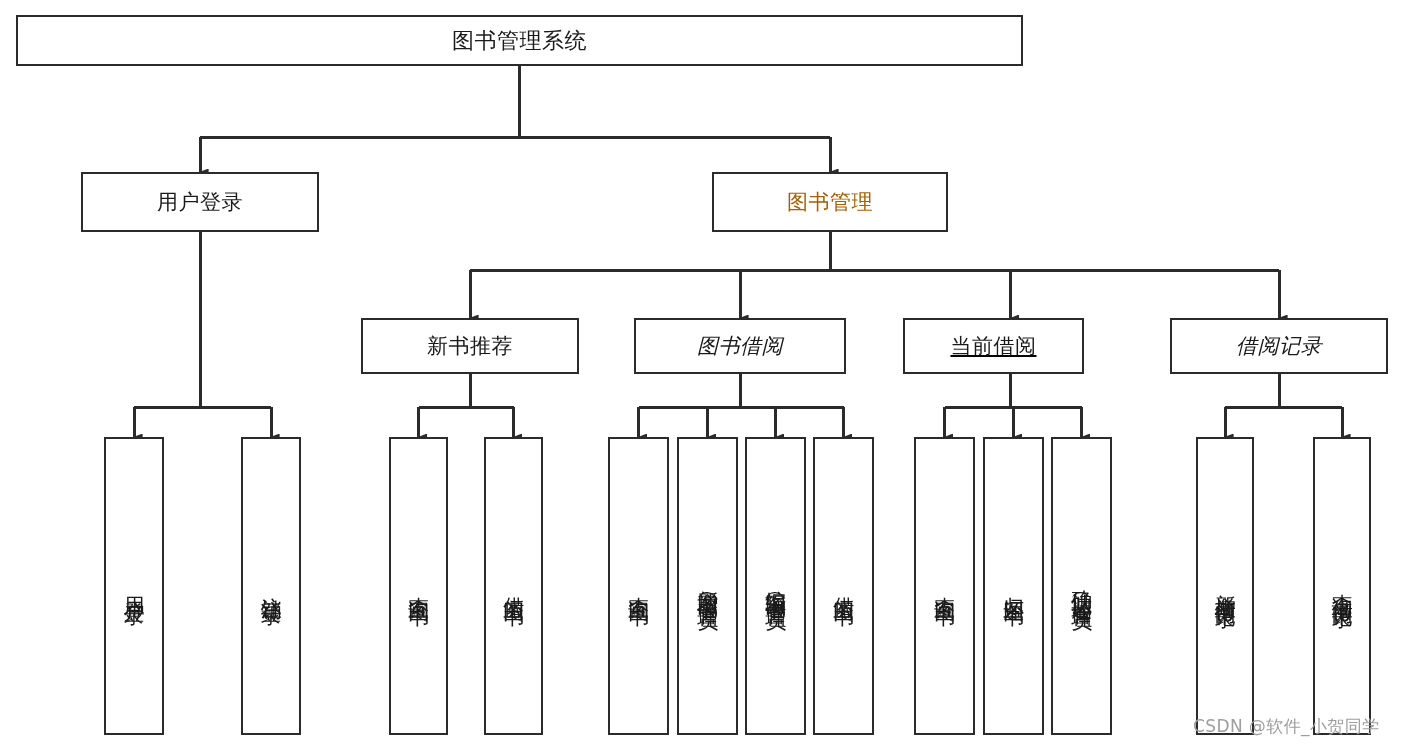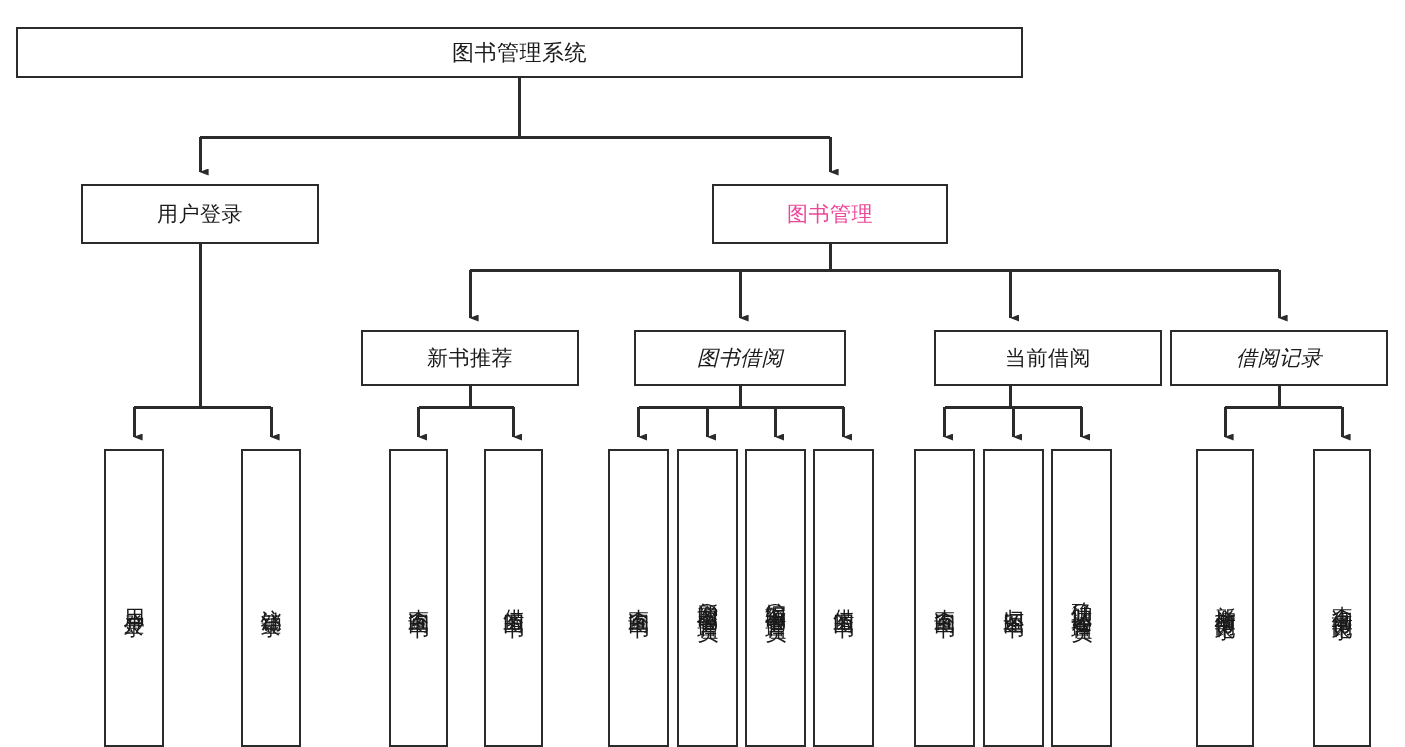--- a/index.html
+++ b/index.html
@@ -28,21 +28,20 @@
   }
   .node-box {
     position: absolute;
     box-sizing: border-box;
     background: #ffffff;
     border: 2px solid #2b2b2b;
     display: flex;
     align-items: center;
     justify-content: center;
     overflow: hidden;
-    margin-top: 12px;
   }
   .node-label-h {
     font-size: 21px;
     line-height: 1.15;
     color: #1a1a1a;
     text-align: center;
     letter-spacing: 0.5px;
     white-space: nowrap;
   }
   .node-label-v {
@@ -112,29 +111,29 @@
       </g>
   </svg>
   <div id="node-layer">
       <div class="node-box node-root" style="left: 16px; top: 15px; width: 1007px; height: 51px; background: rgb(255, 255, 255); border-color: rgb(43, 43, 43);">
         <span class="node-label-h" style="color: rgb(26, 26, 26);">图书管理系统</span>
       </div>
       <div class="node-box" style="left: 81px; top: 172px; width: 238px; height: 60px; background: rgb(255, 255, 255); border-color: rgb(43, 43, 43);">
         <span class="node-label-h" style="color: rgb(26, 26, 26);">用户登录</span>
       </div>
       <div class="node-box" style="left: 712px; top: 172px; width: 236px; height: 60px; background: rgb(255, 255, 255); border-color: rgb(43, 43, 43);">
-        <span class="node-label-h" style="color: #ec4899;">图书管理</span>
+        <span class="node-label-h" style="color: #a16207;">图书管理</span>
       </div>
       <div class="node-box" style="left: 361px; top: 318px; width: 218px; height: 56px; background: rgb(255, 255, 255); border-color: rgb(43, 43, 43);">
         <span class="node-label-h" style="color: rgb(26, 26, 26);">新书推荐</span>
       </div>
       <div class="node-box" style="left: 634px; top: 318px; width: 212px; height: 56px; background: rgb(255, 255, 255); border-color: rgb(43, 43, 43);">
         <span class="node-label-h" style="color: rgb(26, 26, 26); font-style: italic;">图书借阅</span>
       </div>
-      <div class="node-box" style="left: 934px; top: 318px; width: 228px; height: 56px; background: rgb(255, 255, 255); border-color: rgb(43, 43, 43);">
+      <div class="node-box" style="left: 903px; top: 318px; width: 181px; height: 56px; background: rgb(255, 255, 255); border-color: rgb(43, 43, 43); text-decoration: underline;">
         <span class="node-label-h" style="color: rgb(26, 26, 26);">当前借阅</span>
       </div>
       <div class="node-box" style="left: 1170px; top: 318px; width: 218px; height: 56px; background: rgb(255, 255, 255); border-color: rgb(43, 43, 43); font-style: italic;">
         <span class="node-label-h" style="color: rgb(26, 26, 26);">借阅记录</span>
       </div>
       <div class="node-box" style="left: 104px; top: 437px; width: 60px; height: 298px; background: rgb(255, 255, 255); border-color: rgb(43, 43, 43);">
         <span class="node-label-v" style="color: rgb(26, 26, 26);">用户登录</span>
       </div>
       <div class="node-box" style="left: 241px; top: 437px; width: 60px; height: 298px; background: rgb(255, 255, 255); border-color: rgb(43, 43, 43);">
         <span class="node-label-v" style="color: rgb(26, 26, 26);">注销登录</span>
@@ -166,13 +165,14 @@
       <div class="node-box" style="left: 1051px; top: 437px; width: 61px; height: 298px; background: rgb(255, 255, 255); border-color: rgb(43, 43, 43);">
         <span class="node-label-v" style="color: rgb(26, 26, 26);">确认归还（管理员）</span>
       </div>
       <div class="node-box" style="left: 1196px; top: 437px; width: 58px; height: 298px; background: rgb(255, 255, 255); border-color: rgb(43, 43, 43);">
         <span class="node-label-v" style="color: rgb(26, 26, 26);">新增借阅记录</span>
       </div>
       <div class="node-box" style="left: 1313px; top: 437px; width: 58px; height: 298px; background: rgb(255, 255, 255); border-color: rgb(43, 43, 43);">
         <span class="node-label-v" style="color: rgb(26, 26, 26);">查询借阅记录</span>
       </div>
     </div>
+  <div class="watermark" style="left: 1193px; top: 715px;">CSDN @软件_小贺同学</div>
 </div>
 
 </body></html>

